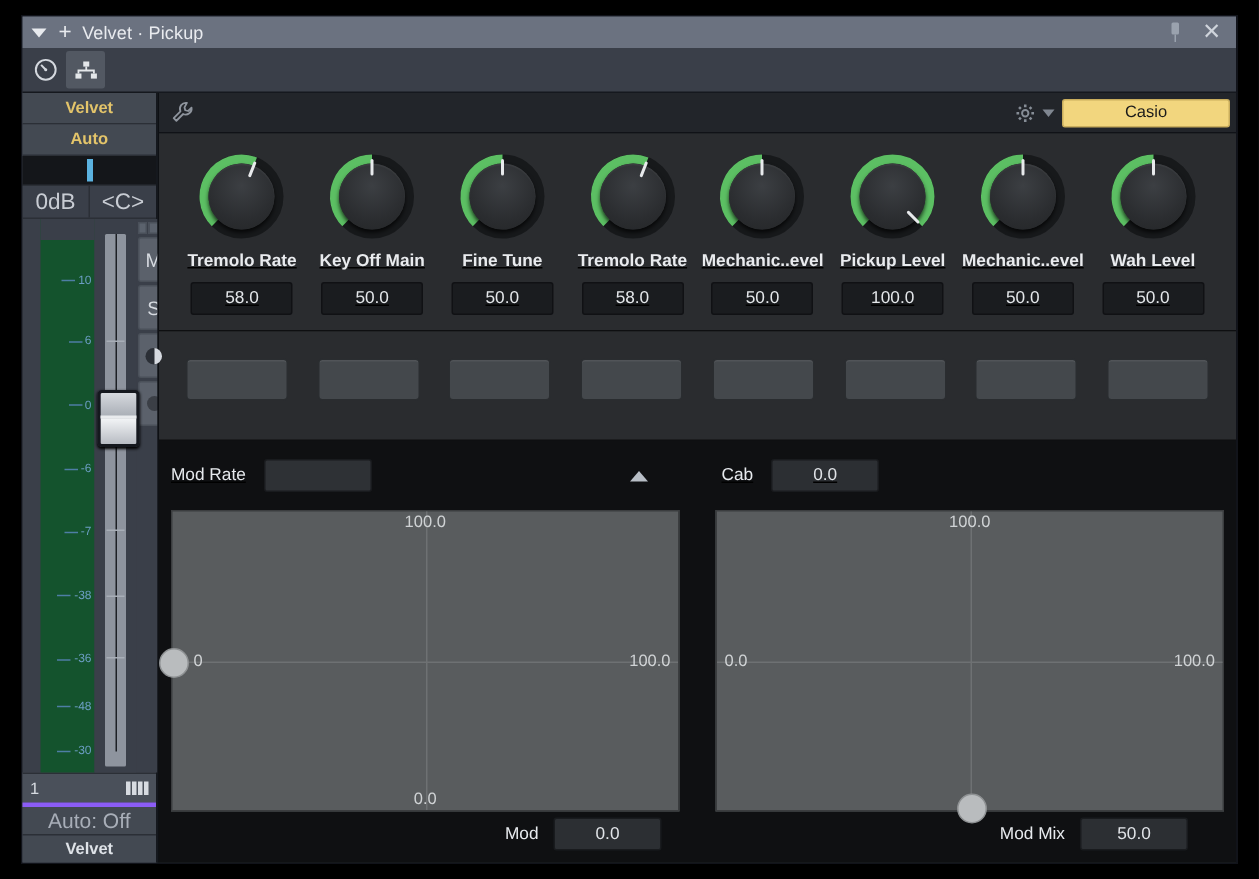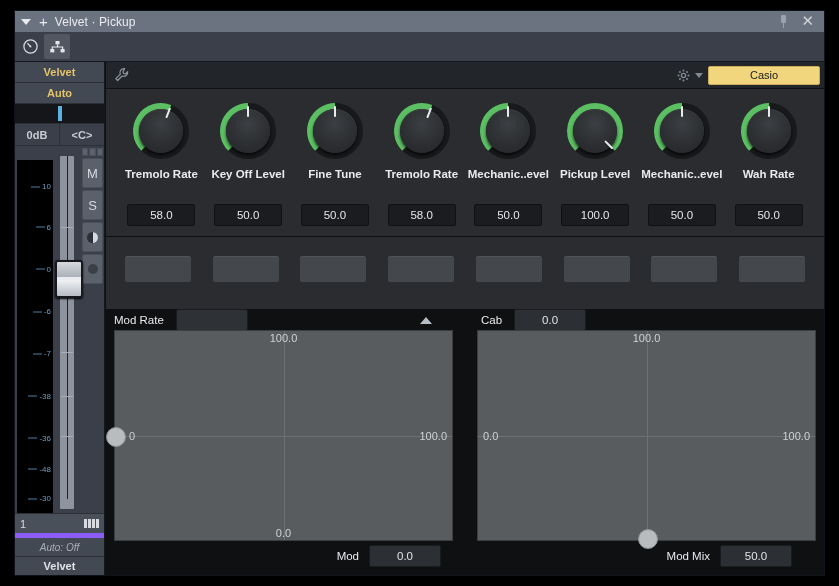--- a/index.html
+++ b/index.html
@@ -36,25 +36,25 @@
          border-right:1px solid #15181e;}
   .strip-name{height:20px;background:#434952;border-bottom:1px solid #2b2f36;
               display:flex;align-items:center;justify-content:center;
               color:#e3c46a;font-size:11px;font-weight:bold;cursor:pointer;}
   .strip-sub{height:20px;background:#434952;border-bottom:1px solid #2b2f36;
              display:flex;align-items:center;justify-content:center;
              color:#e3c46a;font-size:11px;font-weight:bold;cursor:pointer;}
   .strip-blue{height:19px;background:#14161a;position:relative;border-bottom:1px solid #2b2f36;}
   .strip-blue i{position:absolute;left:50%;top:2px;margin-left:-2px;width:4px;height:15px;background:#5bb2e0;}
   .strip-vals{height:21px;display:flex;border-bottom:1px solid #2b2f36;}
-  .sv{flex:1;display:flex;align-items:center;justify-content:center;color:#c8ccd3;font-size:11px;cursor:pointer;font-weight:bold;}
+  .sv{flex:1;display:flex;align-items:center;justify-content:center;color:#c8ccd3;font-size:15px;cursor:pointer;}
   .sv+.sv{border-left:1px solid #2b2f36;}
 
   .strip-mid{flex:1 1 auto;display:flex;min-height:0;padding:0;}
-  .meter-col{width:36px;flex:0 0 36px;background:#000000;position:relative;margin-left:2px;}
+  .meter-col{width:36px;flex:0 0 36px;background:#14532d;position:relative;margin-left:12px;}
   .meter-scale{position:absolute;inset:0;}
   .mk{position:absolute;right:2px;color:#6c9ec4;font-size:8px;transform:translateY(-50%);}
   .mk:before{content:"";position:absolute;right:100%;top:50%;width:9px;height:1px;background:#4e7ea5;margin-right:2px;}
   .meter-top{position:absolute;left:0;right:0;top:0;height:14px;background:#3a3f49;}
 
   .fader-col{width:28px;flex:0 0 28px;position:relative;background:#3a3f49;}
   .fader-track{position:absolute;left:50%;margin-left:-7px;top:10px;bottom:4px;width:14px;background:#8e949e;border-radius:1px;}
   .fader-line{position:absolute;left:50%;margin-left:0px;top:10px;bottom:14px;width:1px;background:#1d2025;}
   .fader-tick{position:absolute;left:50%;margin-left:-6px;width:12px;height:1px;background:#a8aeb7;}
   .fader-cap{position:absolute;left:50%;margin-left:-12px;width:24px;height:34px;
@@ -69,62 +69,62 @@
         display:flex;align-items:center;justify-content:center;color:#d6dae0;font-size:13px;cursor:pointer;}
   .phase-ic{width:11px;height:11px;border-radius:50%;background:#2b2f36;position:relative;overflow:hidden;}
   .phase-ic:after{content:"";position:absolute;right:0;top:0;width:50%;height:100%;background:#d6dae0;}
   .rec-ic{width:10px;height:10px;border-radius:50%;background:#3b3f46;}
 
   .strip-foot{flex:0 0 auto;}
   .foot-row{height:19px;background:#4a505a;border-top:1px solid #2b2f36;display:flex;align-items:center;
             justify-content:space-between;padding:0 5px;color:#d7dbe1;font-size:11px;}
   .kbd-ic{display:flex;align-items:flex-end;gap:1px;height:9px;}
   .kbd-ic i{width:3px;background:#d7dbe1;}
-  .foot-auto{height:18px;background:#434952;border-top:5px solid #8b5cf6;display:flex;align-items:center;
-             justify-content:center;color:#a8aeb8;font-size:10px;cursor:pointer;font-style:italic;}
+  .foot-auto{height:18px;background:#434952;border-top:3px solid #8b5cf6;display:flex;align-items:center;
+             justify-content:center;color:#a8aeb8;font-size:14px;cursor:pointer;}
   .foot-name{height:18px;background:#434952;border-top:1px solid #2b2f36;display:flex;align-items:center;
              justify-content:center;color:#dfe3e8;font-size:11px;font-weight:bold;cursor:pointer;}
 
   
   .plugin{flex:1 1 auto;display:flex;flex-direction:column;background:#1d2025;min-width:0;
           border-left:1px solid #0e1014;}
   .pl-head{height:26px;background:#22252a;display:flex;align-items:center;padding:0 4px;flex:0 0 auto;
            border-bottom:1px solid #101217;}
   .wrench{width:16px;height:16px;position:relative;cursor:pointer;margin-left:4px;}
   .pl-head-right{margin-left:auto;display:flex;align-items:center;gap:5px;}
   .gear{width:13px;height:13px;cursor:pointer;}
   .dncar{width:0;height:0;border-left:4px solid transparent;border-right:4px solid transparent;
          border-top:5px solid #808791;cursor:pointer;}
   .preset{background:#f2d67e;border:1px solid #c9ad5d;border-radius:2px;height:17px;width:110px;
           display:flex;align-items:center;justify-content:center;color:#1a1a1a;font-size:11px;cursor:pointer;}
 
   .knob-panel{flex:0 0 auto;background:#2a2c2f;background-image:radial-gradient(#30333700 1px,transparent 1px);
               padding:12px 0 10px 0;border-bottom:1px solid #0e0f11;}
-  .knob-row{display:flex;padding:0 12px;}
+  .knob-row{display:flex;padding:0 12px;text-decoration:underline;}
   .knob-cell{flex:1;display:flex;flex-direction:column;align-items:center;}
   .knob{width:60px;height:60px;position:relative;cursor:pointer;}
   .knob svg{position:absolute;inset:0;}
   .knob-body{position:absolute;left:8px;top:8px;width:44px;height:44px;border-radius:50%;
              background:radial-gradient(circle at 50% 34%, #3c3f43 0%, #2b2d30 62%, #232527 100%);
              box-shadow:0 2px 3px rgba(0,0,0,.75), inset 0 1px 1px rgba(255,255,255,.06);}
   .knob-ptr{position:absolute;left:50%;top:5px;width:2px;height:11px;background:#e8eaec;
             transform-origin:50% 25px;border-radius:1px;margin-left:-1px;}
   .knob-label{margin-top:7px;color:#e9ebee;font-size:11.5px;font-weight:bold;white-space:nowrap;}
-  .knob-val{margin-top:24px;width:66px;height:20px;background:#1a1c1f;border:1px solid #101114;
+  .knob-val{margin-top:8px;width:66px;height:20px;background:#1a1c1f;border:1px solid #101114;
             border-radius:2px;display:flex;align-items:center;justify-content:center;
             color:#e4e7ea;font-size:11.5px;cursor:pointer;}
 
   .pad-panel{flex:0 0 auto;background:#2a2c2f;padding:18px 8px 26px 8px;border-bottom:1px solid #0e0f11;}
   .pad-row{display:flex;}
   .pad-cell{flex:1;display:flex;justify-content:center;}
   .pad-btn{width:66px;height:26px;background:#44484c;border:1px solid #2a2d30;border-radius:3px;cursor:pointer;
            box-shadow:inset 0 1px 0 rgba(255,255,255,.07);}
 
   .lower{flex:1 1 auto;background:#0f1012;display:flex;flex-direction:column;min-height:0;padding:0 8px;}
-  .lower-top{height:20px;display:flex;align-items:center;flex:0 0 auto;position:relative;}
+  .lower-top{height:46px;display:flex;align-items:center;flex:0 0 auto;position:relative;text-decoration:underline;}
   .lt-half{flex:1;display:flex;align-items:center;gap:12px;}
   .lt-half.right{padding-left:32px;text-align:center;}
   .lbl{color:#e7eaee;font-size:11.5px;}
   .field{width:70px;height:20px;background:#2c2f33;border:1px solid #191b1e;border-radius:2px;
          display:flex;align-items:center;justify-content:center;color:#e1e4e8;font-size:11.5px;cursor:pointer;}
   .field.empty{background:#2e3135;}
   .up-tri{position:absolute;left:50%;margin-left:-45px;width:0;height:0;
           border-left:6px solid transparent;border-right:6px solid transparent;
           border-bottom:7px solid #b8bec6;cursor:pointer;}
 
@@ -292,21 +292,21 @@
             </div>
             <div class="knob-cell">
               <div class="knob">
                 <svg viewBox="0 0 60 60">
                   <circle cx="30" cy="30" r="25" fill="none" stroke="#17191b" stroke-width="6"></circle>
                   <path d="M 12.32 47.68 A 25 25 0 0 1 30.00 5.00" fill="none" stroke="#5cbf63" stroke-width="6" stroke-linecap="butt"></path>
                 </svg>
                 <div class="knob-body"></div>
                 <div class="knob-ptr" style="transform:rotate(0.0deg)"></div>
               </div>
-              <div class="knob-label">Key Off Level</div>
+              <div class="knob-label">Key Off Main</div>
               <div class="knob-val">50.0</div>
             </div>
             <div class="knob-cell">
               <div class="knob">
                 <svg viewBox="0 0 60 60">
                   <circle cx="30" cy="30" r="25" fill="none" stroke="#17191b" stroke-width="6"></circle>
                   <path d="M 12.32 47.68 A 25 25 0 0 1 30.00 5.00" fill="none" stroke="#5cbf63" stroke-width="6" stroke-linecap="butt"></path>
                 </svg>
                 <div class="knob-body"></div>
                 <div class="knob-ptr" style="transform:rotate(0.0deg)"></div>
@@ -364,21 +364,21 @@
             </div>
             <div class="knob-cell">
               <div class="knob">
                 <svg viewBox="0 0 60 60">
                   <circle cx="30" cy="30" r="25" fill="none" stroke="#17191b" stroke-width="6"></circle>
                   <path d="M 12.32 47.68 A 25 25 0 0 1 30.00 5.00" fill="none" stroke="#5cbf63" stroke-width="6" stroke-linecap="butt"></path>
                 </svg>
                 <div class="knob-body"></div>
                 <div class="knob-ptr" style="transform:rotate(0.0deg)"></div>
               </div>
-              <div class="knob-label">Wah Rate</div>
+              <div class="knob-label">Wah Level</div>
               <div class="knob-val">50.0</div>
             </div>
           </div>
       </div>
 
       <div class="pad-panel">
         <div class="pad-row" id="pad-row">
             <div class="pad-cell">
               <div class="pad-btn"></div>
             </div>

